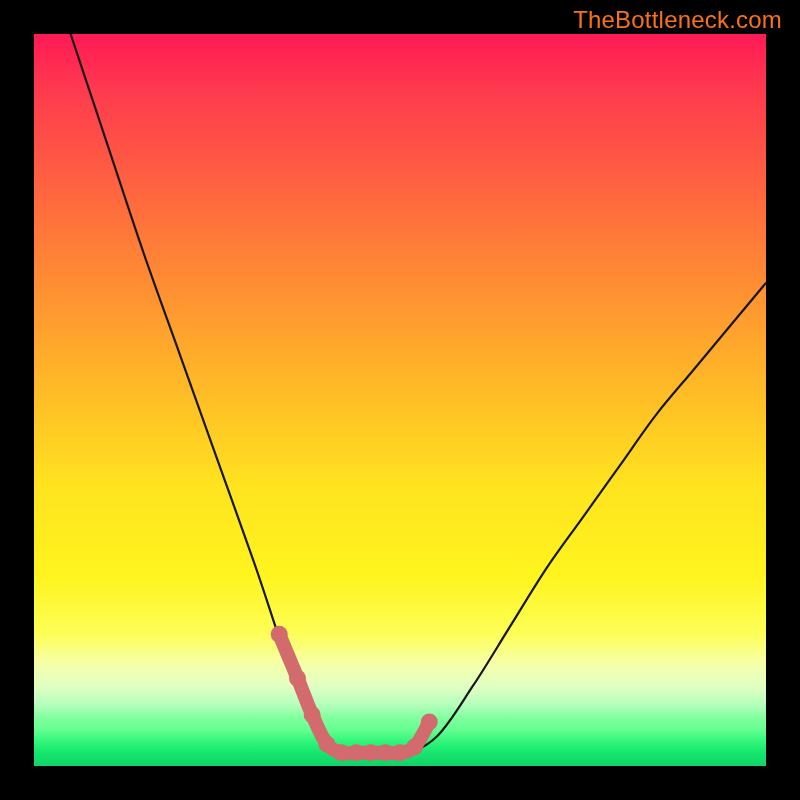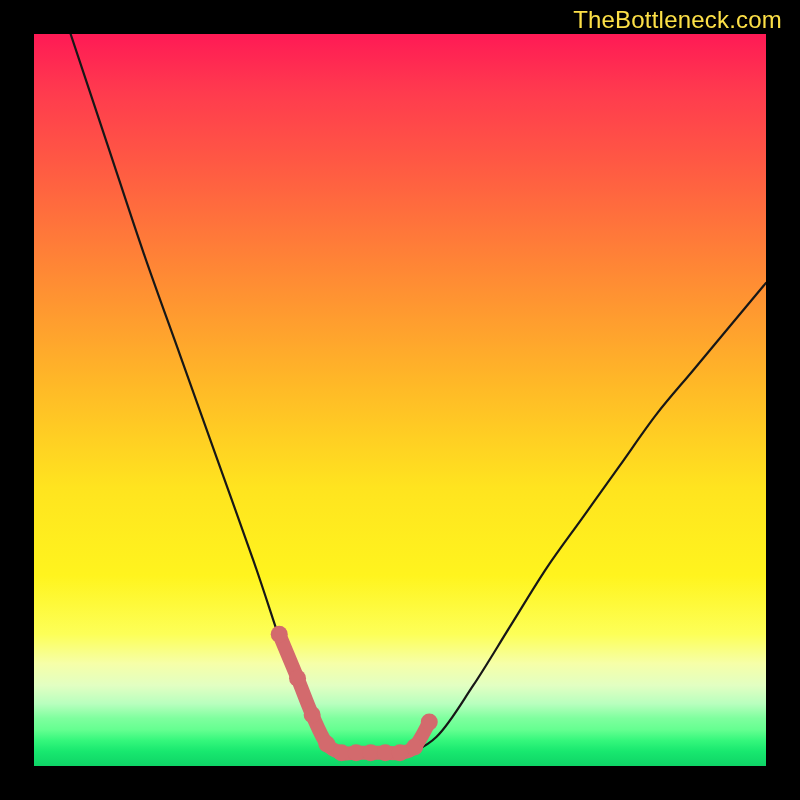--- a/index.html
+++ b/index.html
@@ -57,21 +57,21 @@
     position: absolute;
     left: 0;
     top: 0;
     width: 732px;
     height: 732px;
   }
   .watermark {
     position: absolute;
     top: 6px;
     right: 18px;
-    color: #fde047;
+    color: #f97316;
     font-size: 24px;
     font-weight: 500;
     letter-spacing: 0.2px;
     user-select: none;
   }
 </style>
 </head>
 <body>
 
 <div class="frame">

